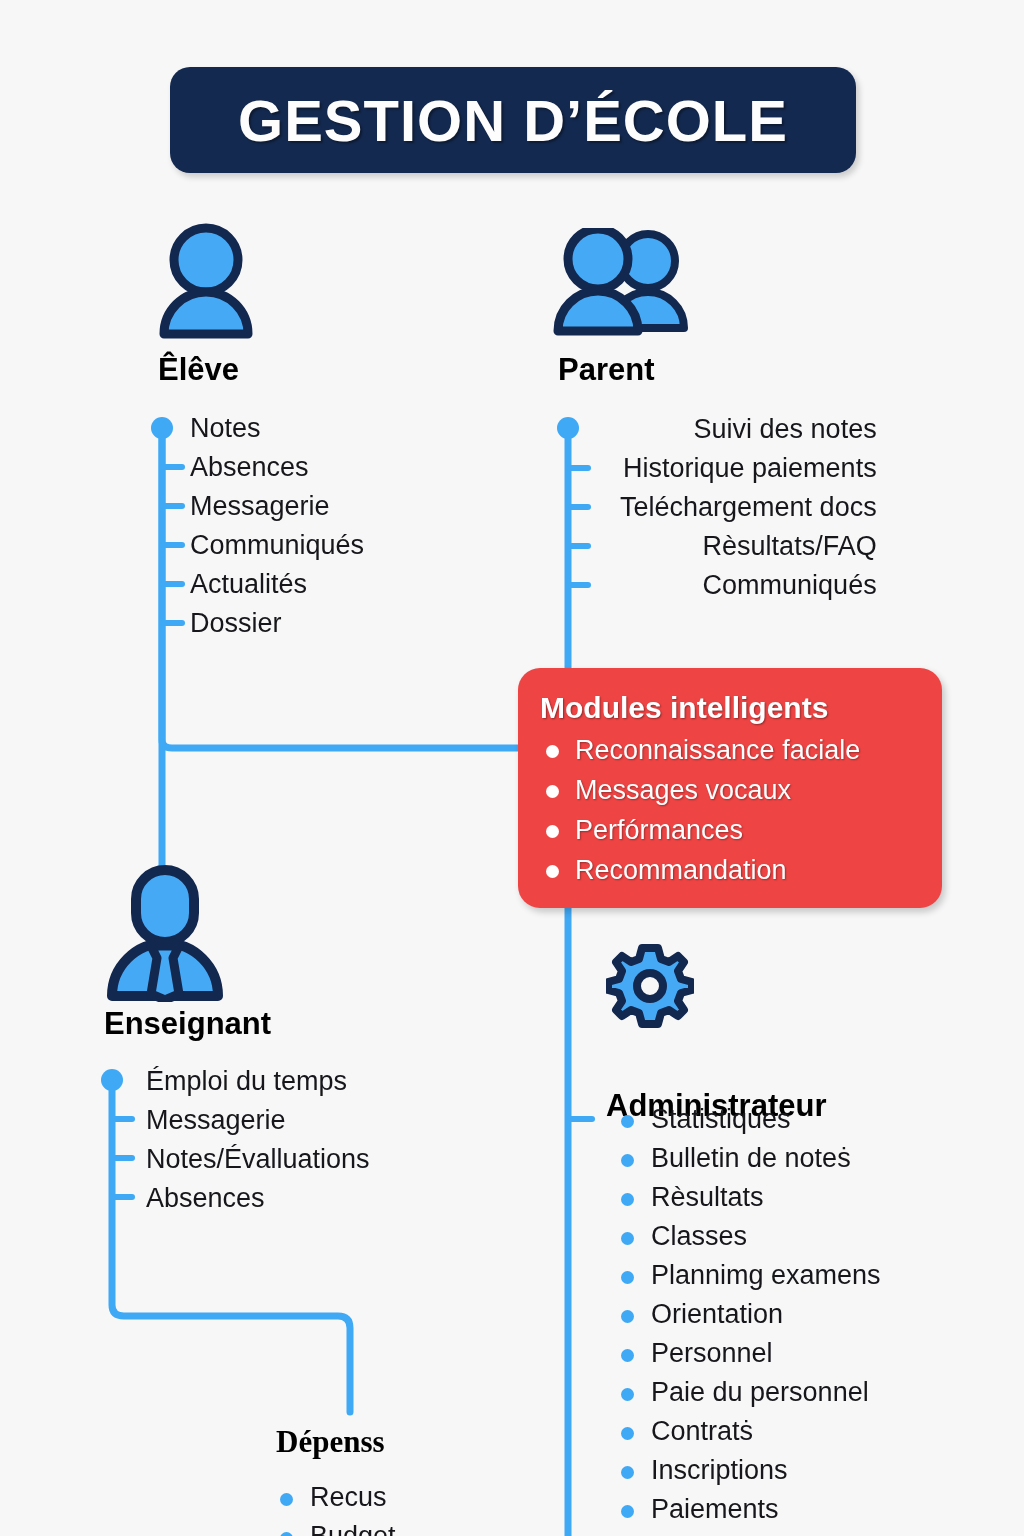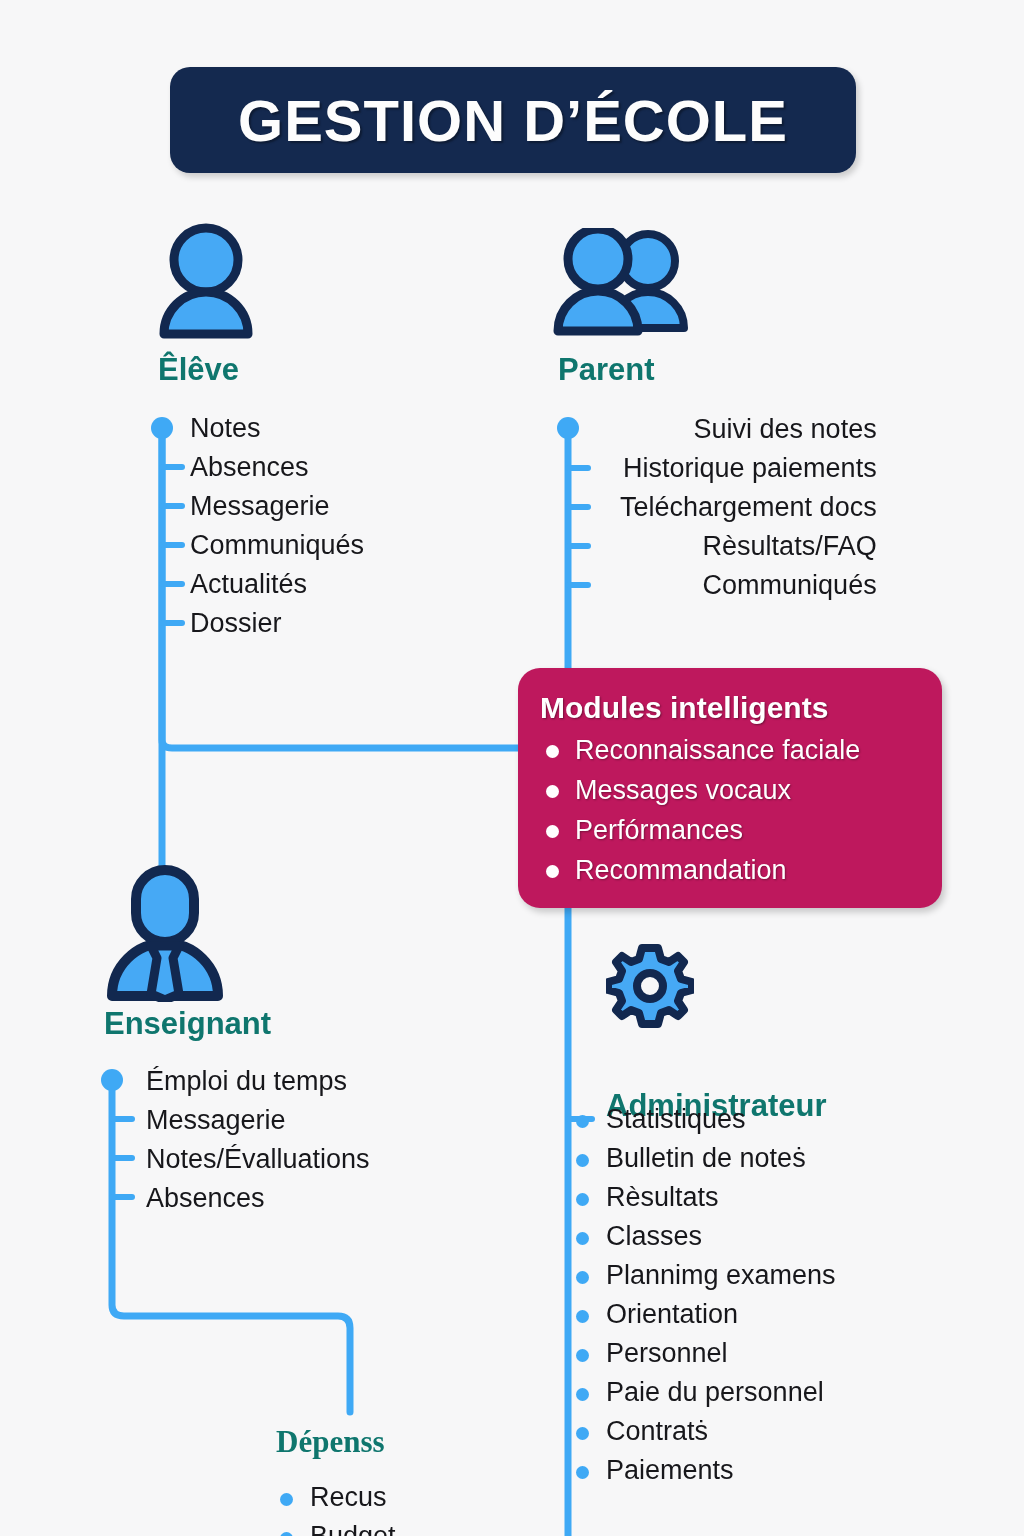--- a/index.html
+++ b/index.html
@@ -43,21 +43,21 @@
     pointer-events: none;
   }
 
   
   .role { position: absolute; }
   .role-icon { position: absolute; }
   .role-title {
     position: absolute;
     font-size: 31px;
     font-weight: bold;
-    color: #0f766e;
+    color: #000000;
     white-space: nowrap;
   }
   .items { position: absolute; }
   .item {
     font-size: 27px;
     color: #17171b;
     line-height: 39px;
     white-space: nowrap;
   }
 
@@ -80,21 +80,21 @@
     width: 13px; height: 13px;
     border-radius: 50%;
     background: #3fa9f5;
   }
 
   
   .modules-card {
     position: absolute;
     left: 518px; top: 668px;
     width: 424px; height: 240px;
-    background: #be185d;
+    background: #ef4444;
     border-radius: 22px;
     padding: 18px 7px 16px 22px;
     box-shadow: 3px 4px 7px rgba(0,0,0,0.2);
   }
   .modules-card .mc-title {
     color: #ffffff;
     font-size: 30px;
     font-weight: bold;
     line-height: 44px;
     white-space: nowrap;
@@ -212,30 +212,31 @@
       <div class="item tl-item">Absences</div>
     </div>
   </div>
 
   <div class="role">
     <svg class="role-icon" style="left:606px; top:942px;" width="88" height="86" viewBox="0 0 88 86">
       <path d="M44,6 L52,6 L55,17 L63,20 L72,14 L78,20 L72,29 L75,37 L86,40 L86,48 L75,51 L72,59 L78,68 L72,74 L63,68 L55,71 L52,82 L44,82 L36,82 L33,71 L25,68 L16,74 L10,68 L16,59 L13,51 L2,48 L2,40 L13,37 L16,29 L10,20 L16,14 L25,20 L33,17 L36,6 Z" fill="#46a9f5" stroke="#12284f" stroke-width="8" stroke-linejoin="round"></path>
       <circle cx="44" cy="44" r="13" fill="#f7f7f8" stroke="#12284f" stroke-width="8"></circle>
     </svg>
     <div class="role-title" style="left:606px; top:1043px;margin-top:45px;">Administrateur</div>
-    <div class="items" style="left:572px; top:1100px;">
+    <div class="items" style="left:617px; top:1100px;">
       <div class="dot-item">Statistiques</div>
       <div class="dot-item">Bulletin de  noteṡ</div>
       <div class="dot-item">Rèsultats</div>
       <div class="dot-item">Classes</div>
       <div class="dot-item">Plannimg examens</div>
       <div class="dot-item">Orientation</div>
       <div class="dot-item">Personnel</div>
       <div class="dot-item">Paie du personnel</div>
       <div class="dot-item">Contratṡ</div>
+      <div class="dot-item">Inscriptions</div>
       <div class="dot-item">Paiements</div>
     </div>
   </div>
 
   <div class="role">
     <div class="role-title" style="left:276px; top:1424px;font-family:Liberation Serif, serif;">Dépenss</div>
     <div class="items" style="left:276px; top:1478px;">
       <div class="dot-item">Recus</div>
       <div class="dot-item">Budget</div>
     </div>

